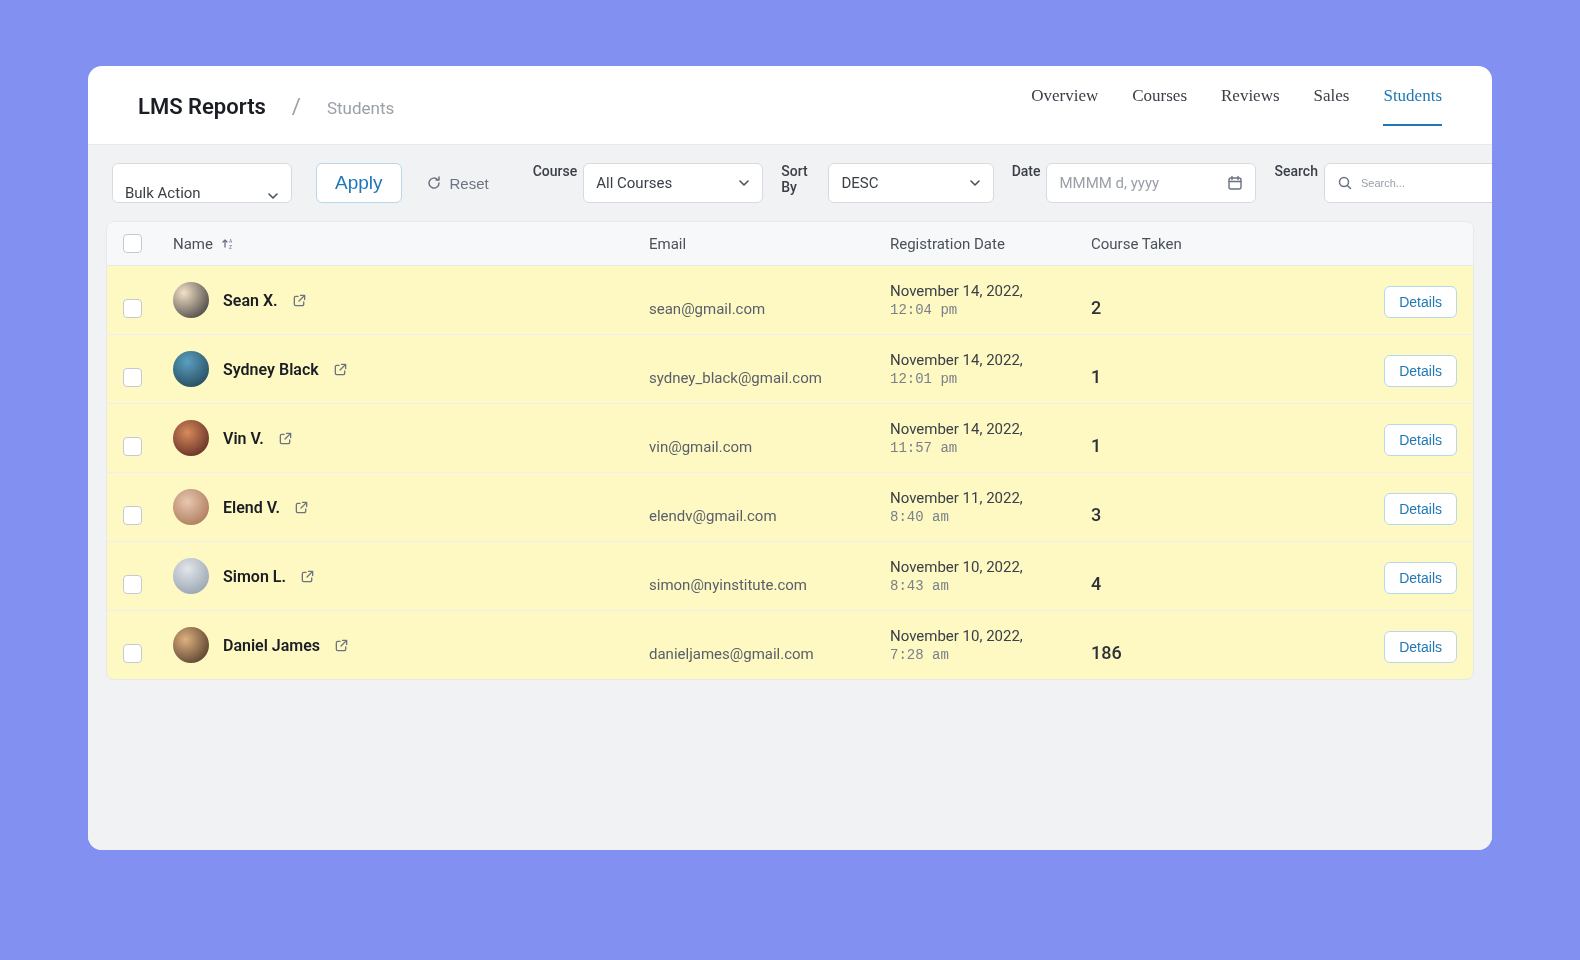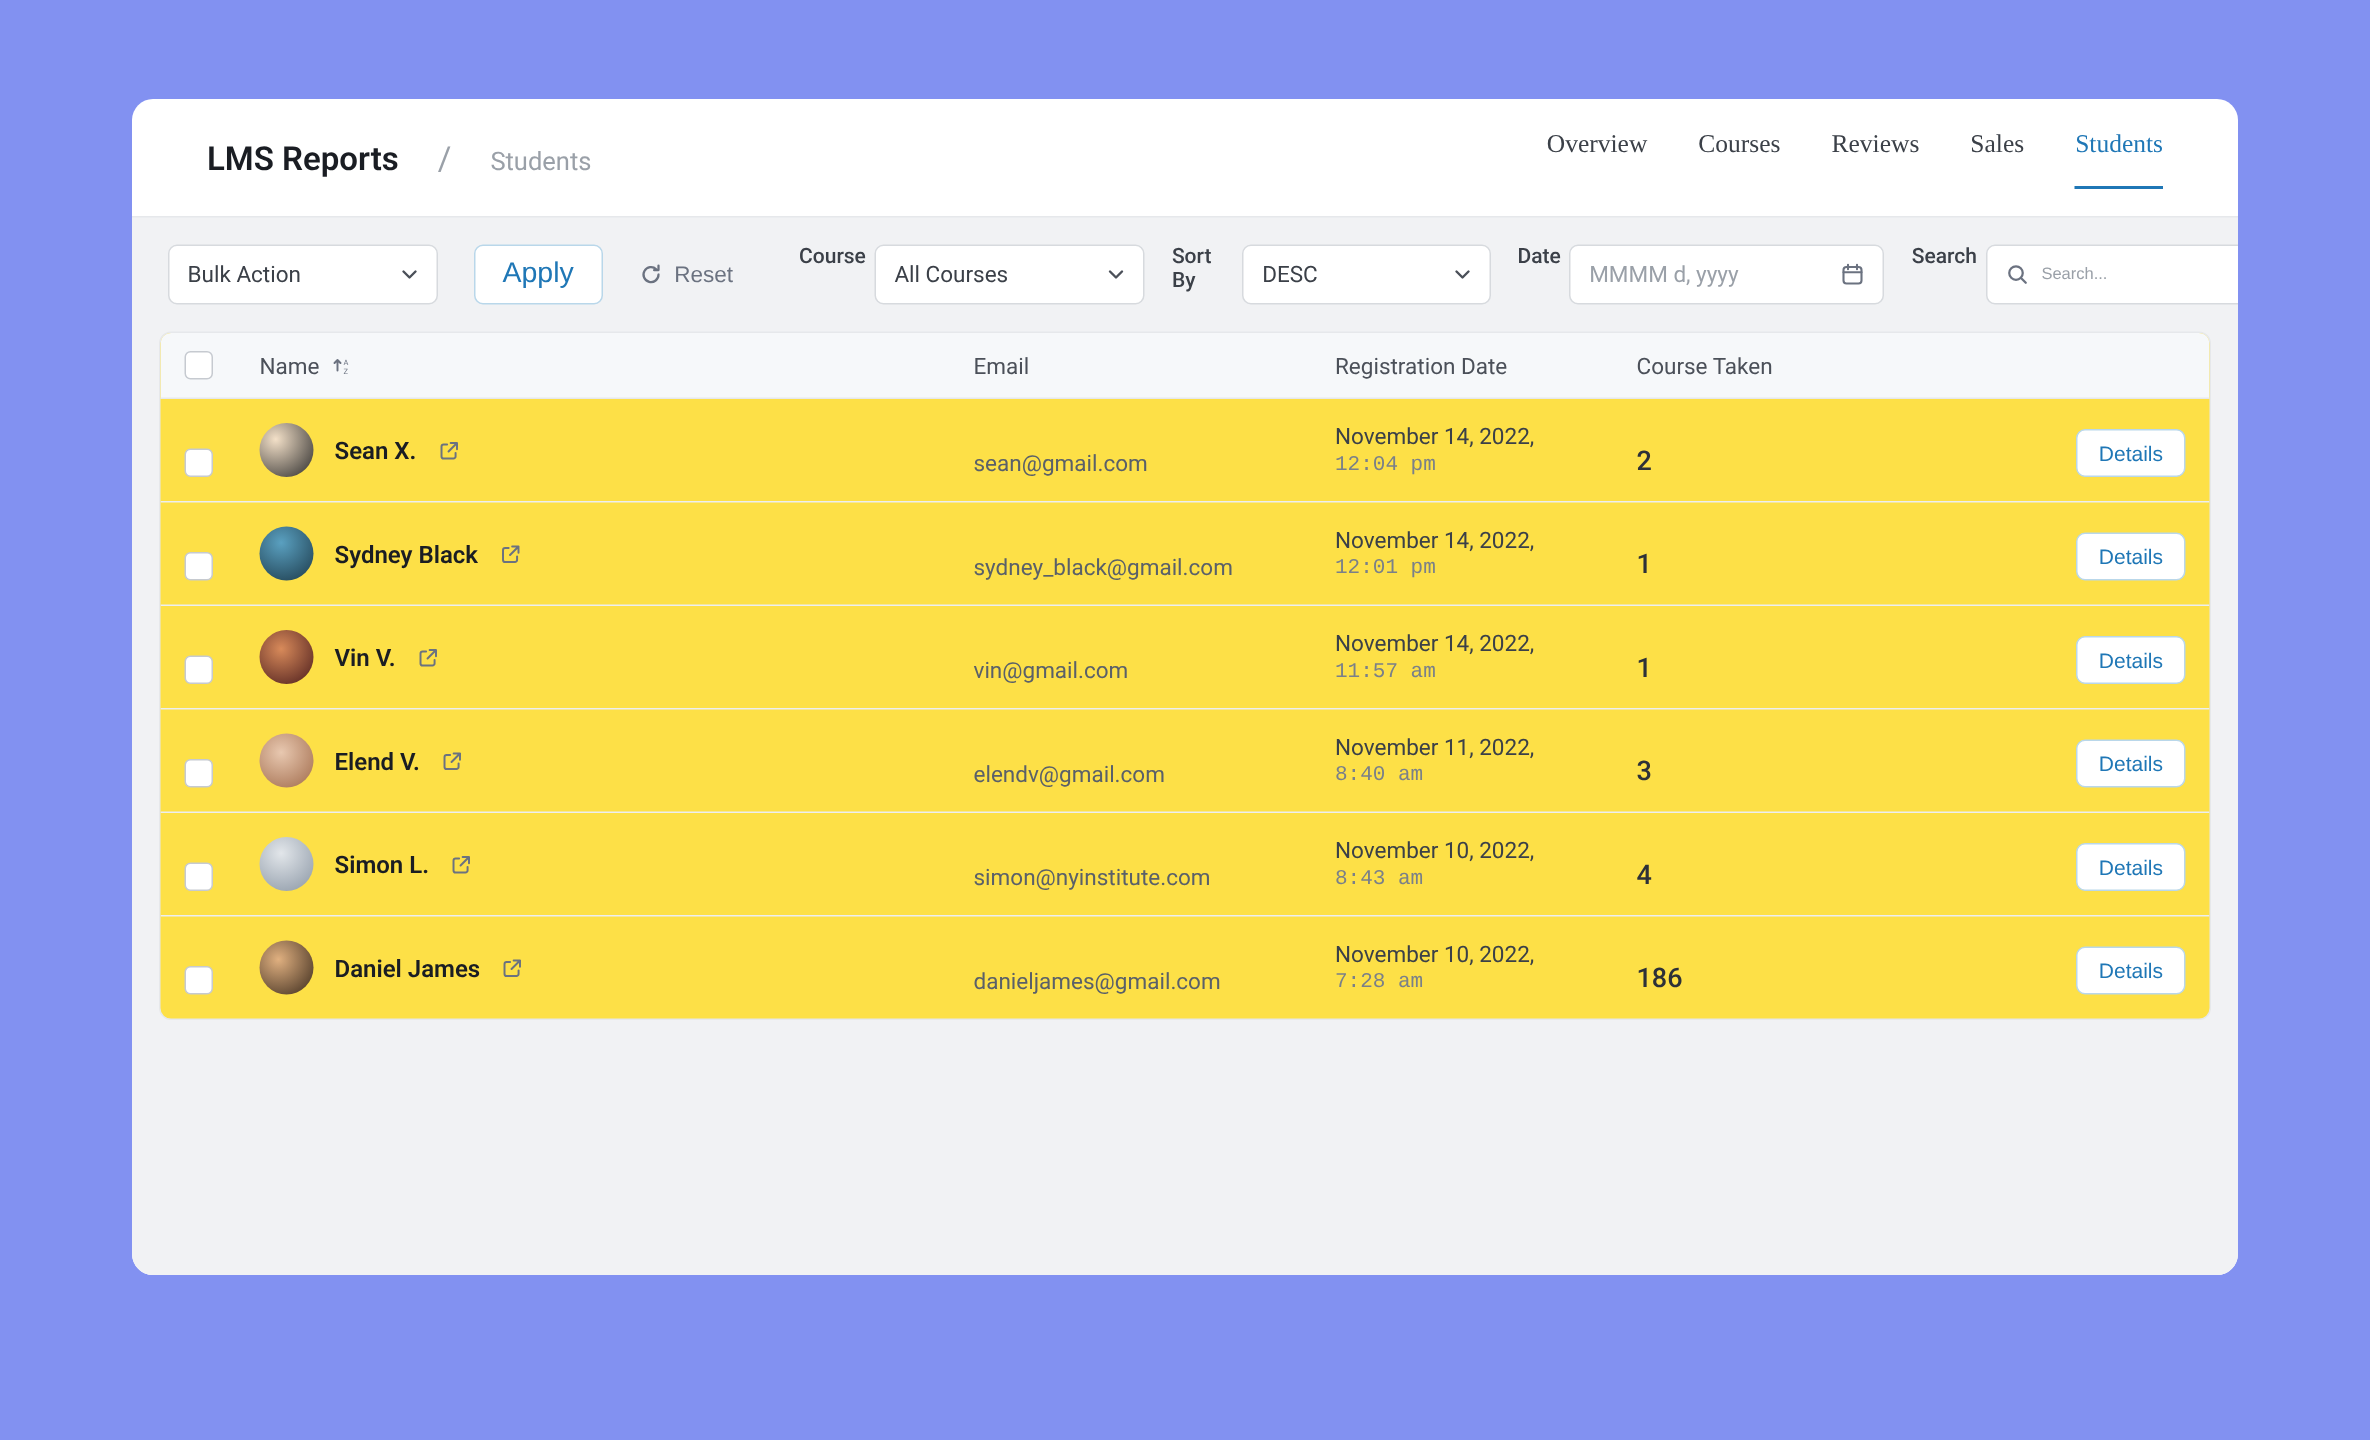--- a/index.html
+++ b/index.html
@@ -67,21 +67,21 @@
     height: 40px;
     display: flex;
     align-items: center;
     justify-content: space-between;
     padding: 0 12px;
     font-size: 15px;
     color: #3b4048;
     cursor: pointer;
   }
   .select .chev { margin-left: 10px; }
-  .bulk-select { width: 180px; }
+  .bulk-select { width: 180px; align-items: flex-end; }
   .course-select { width: 180px; }
   .sort-select { width: 180px; }
   .date-field { width: 210px; color: #9aa0a8; cursor: text; }
   .search-field { width: 208px; cursor: text; }
   .search-field input {
     border: none;
     outline: none;
     font-size: 11px;
     width: 100%;
     background: transparent;
@@ -109,21 +109,21 @@
     gap: 8px;
     color: #6b7280;
     font-size: 15px;
     height: 40px;
     cursor: pointer;
   }
 
   .spacer { flex: 0 0 auto; }
 
   .table {
-    background: #fde047;
+    background: #fef9c3;
     border: 1px solid #e6e8eb;
     border-radius: 8px;
     overflow: hidden;
   }
   .thead {
     display: flex;
     align-items: center;
     background: #f6f8fa;
     border-bottom: 1px solid #e6e8eb;
     font-size: 15px;

